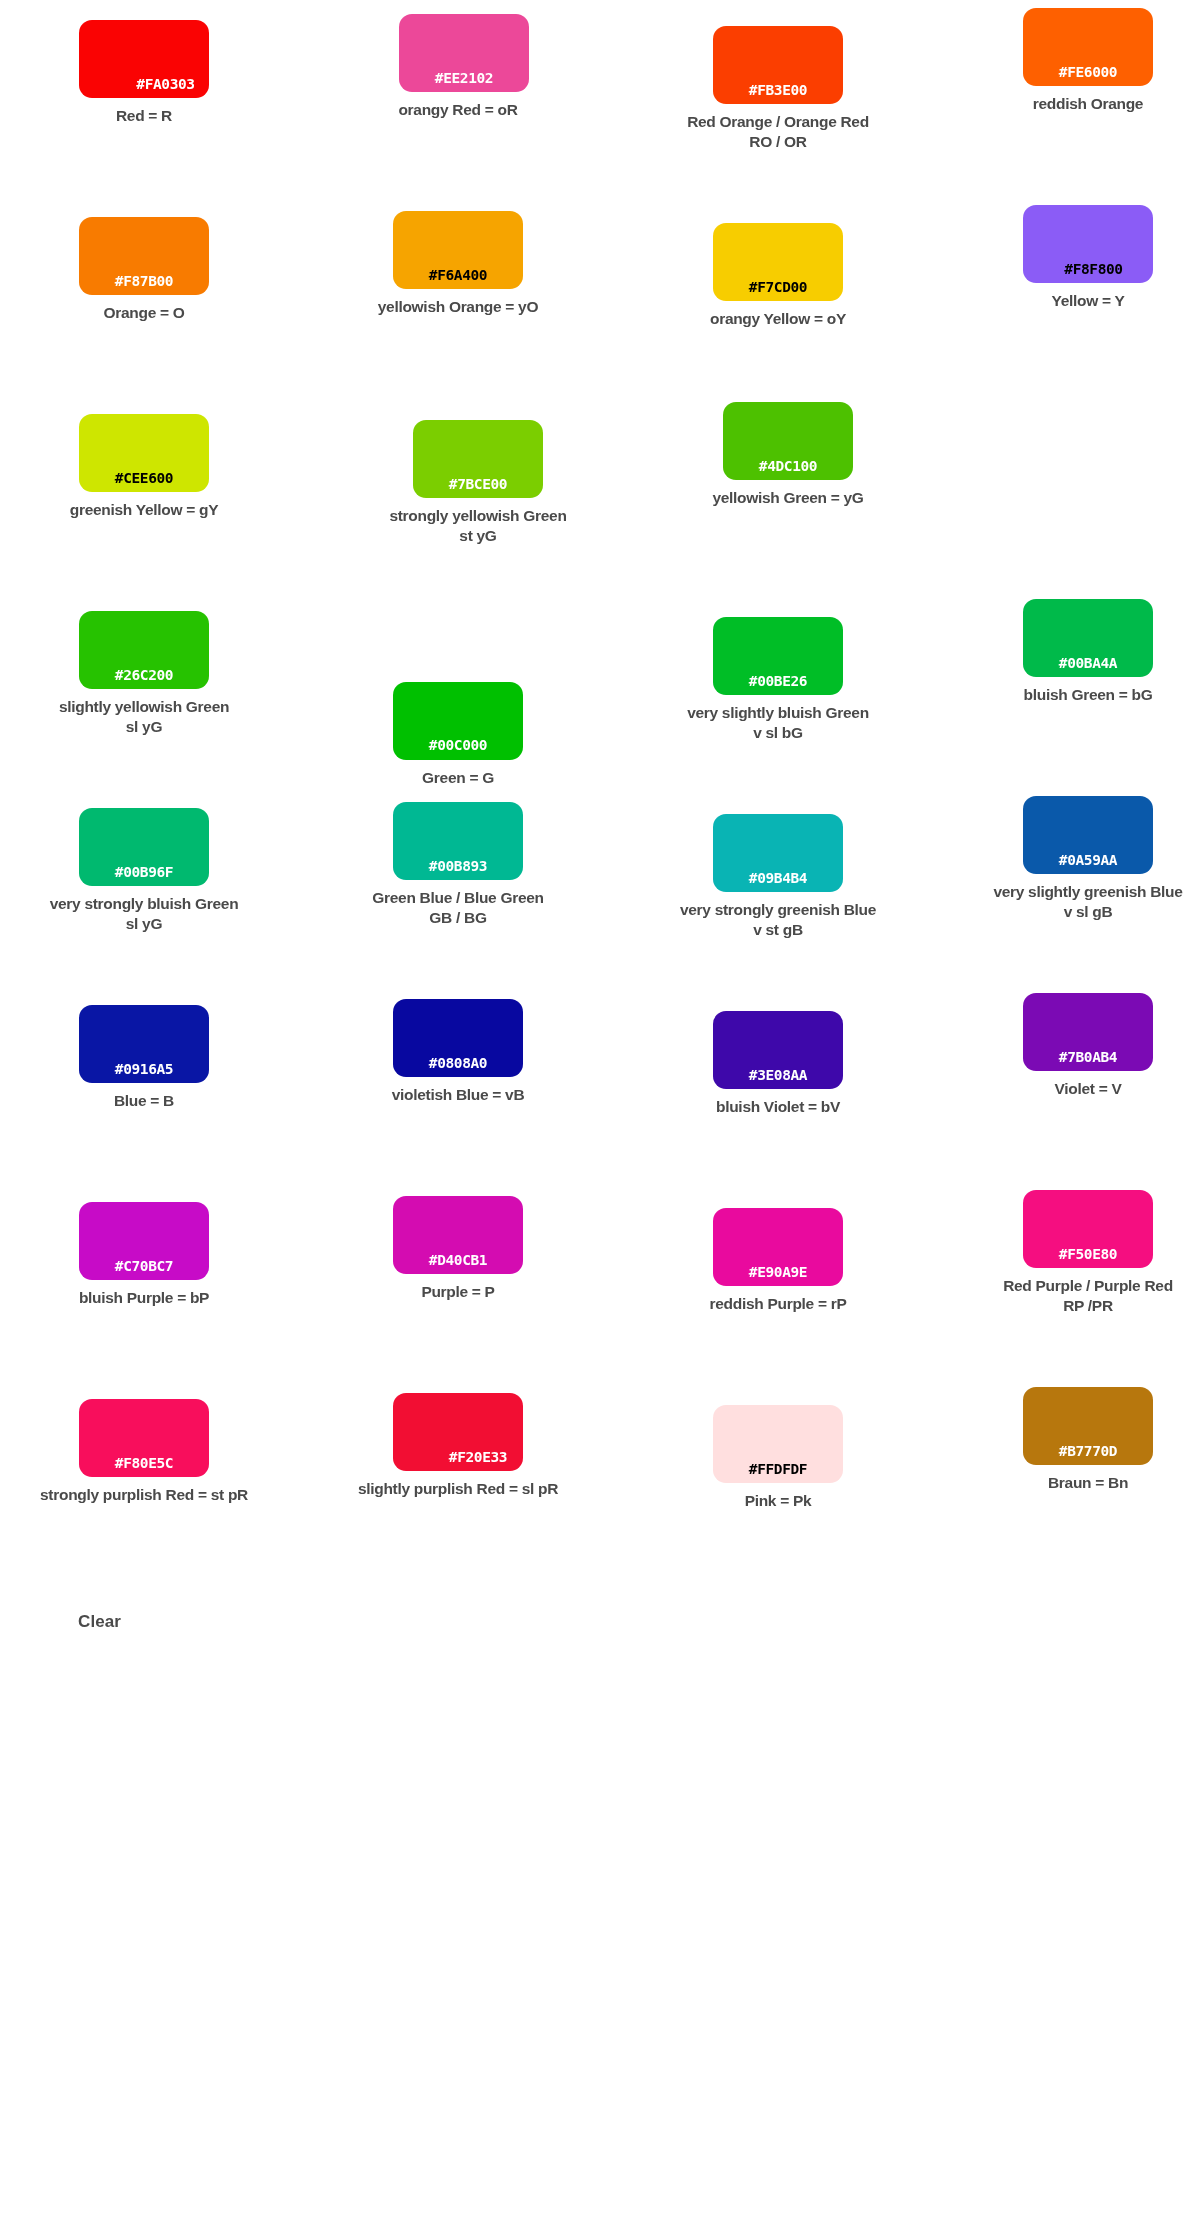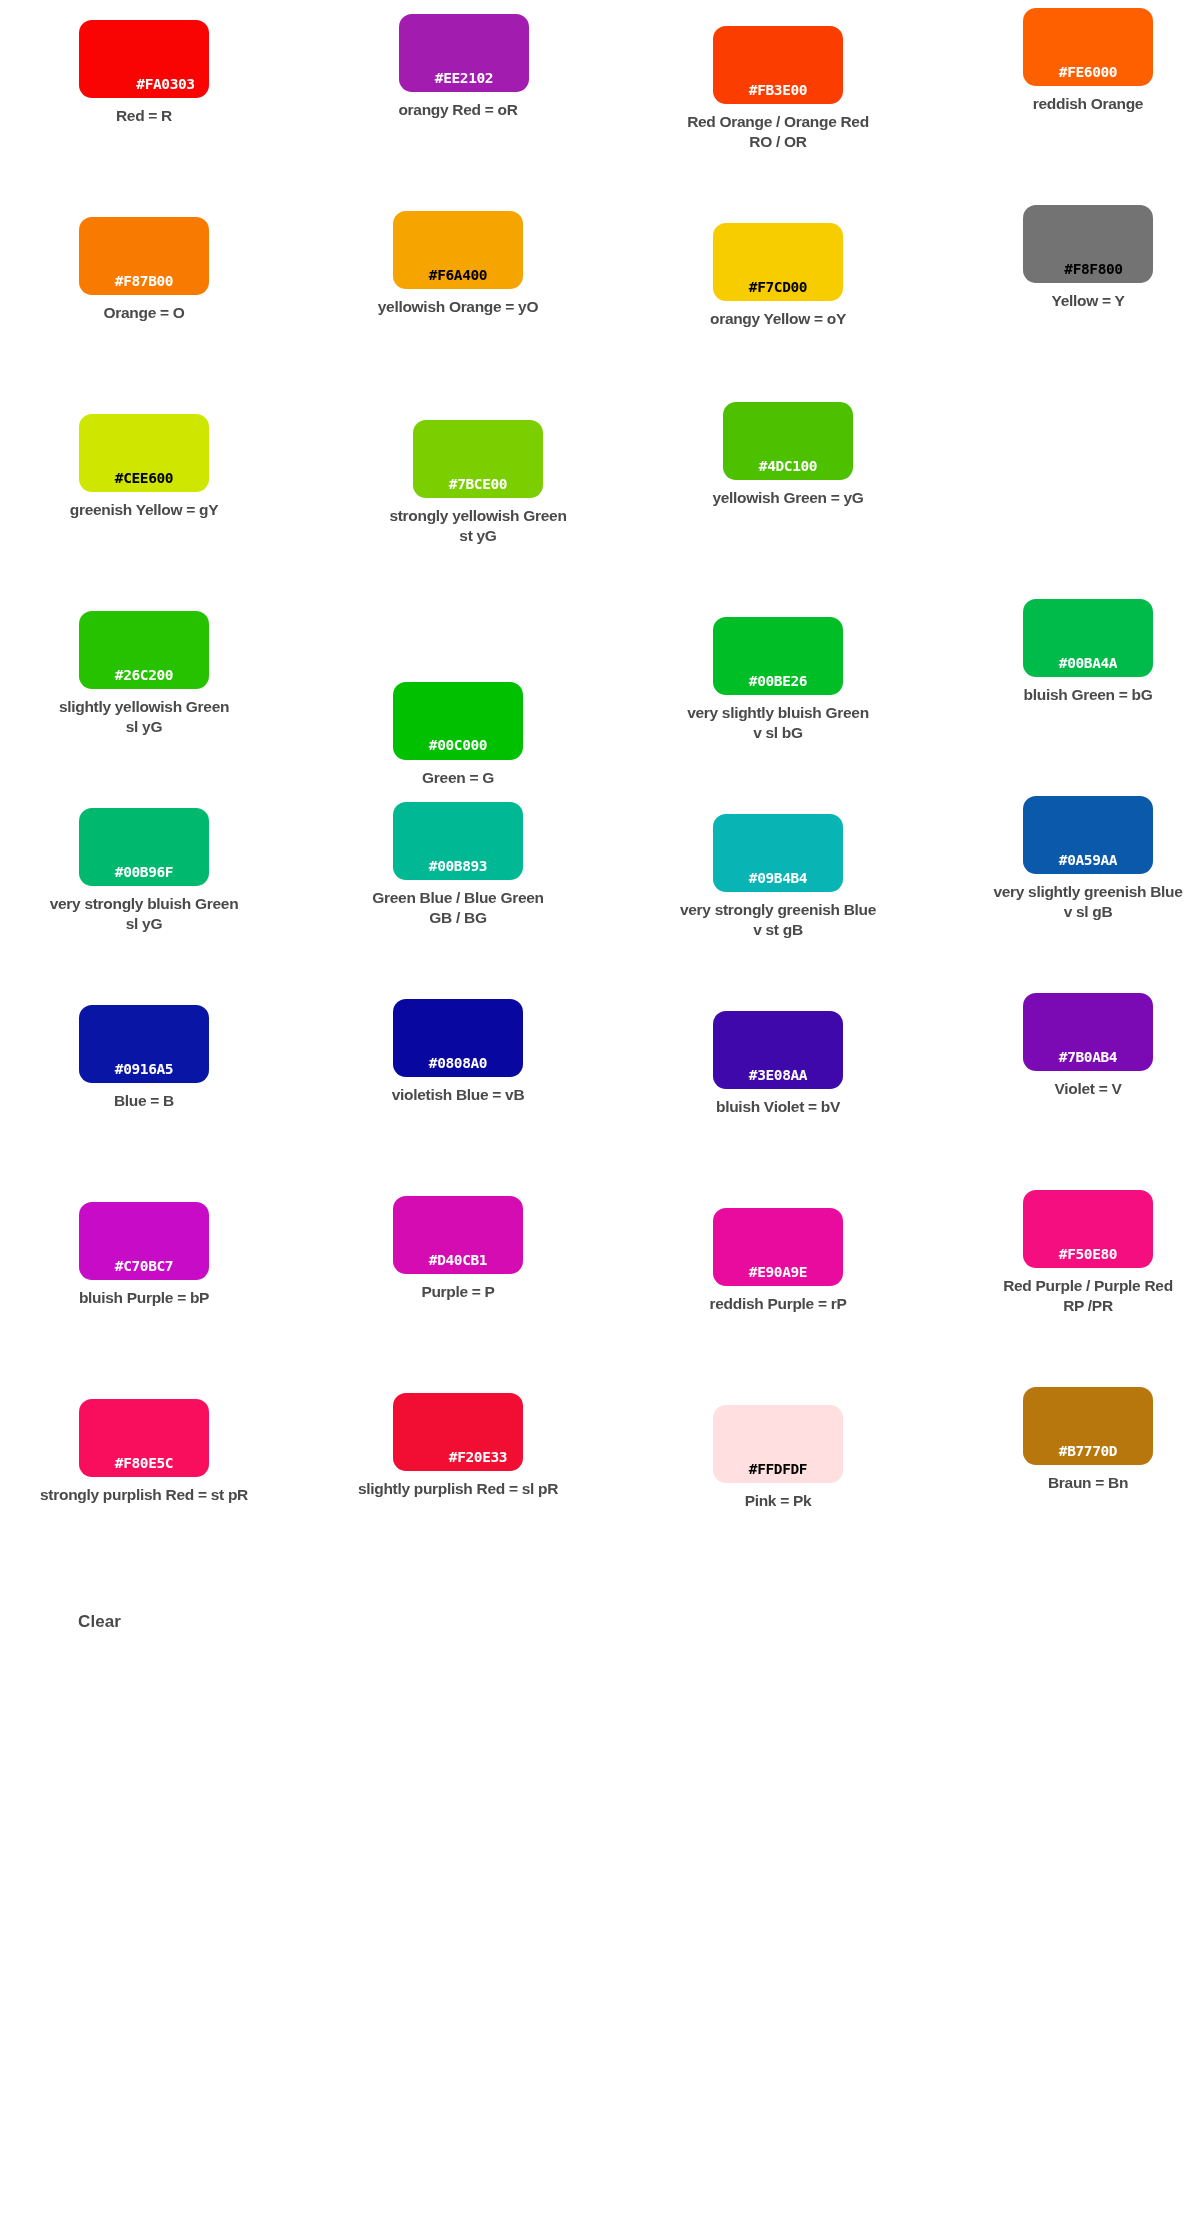--- a/index.html
+++ b/index.html
@@ -95,21 +95,21 @@
 
 <div id="palette-grid">
     <div class="swatch-row">
       <div class="swatch-cell" style="padding-top: 20px; transform: translateX(-6px);">
         <div class="chip" style="background: rgb(250, 3, 3); padding-left: 43px;">
           <span class="chip-hex" style="color: rgb(255, 255, 255);">#FA0303</span>
         </div>
         <div class="chip-label" style="color: rgb(74, 74, 74);">Red = R</div>
       </div>
       <div class="swatch-cell" style="padding-top: 14px; transform: translateX(8px);">
-        <div class="chip" style="background: #a21caf; margin-left: 12px;">
+        <div class="chip" style="background: #ec4899; margin-left: 12px;">
           <span class="chip-hex" style="color: rgb(255, 255, 255);">#EE2102</span>
         </div>
         <div class="chip-label" style="color: rgb(74, 74, 74);">orangy Red = oR</div>
       </div>
       <div class="swatch-cell" style="padding-top: 26px; transform: translateX(28px);">
         <div class="chip" style="background: rgb(251, 62, 0);">
           <span class="chip-hex" style="color: rgb(255, 255, 255);">#FB3E00</span>
         </div>
         <div class="chip-label" style="color: rgb(74, 74, 74);">Red Orange / Orange Red
 RO / OR</div>
@@ -134,21 +134,21 @@
         </div>
         <div class="chip-label" style="color: rgb(74, 74, 74);">yellowish Orange = yO</div>
       </div>
       <div class="swatch-cell" style="padding-top: 26px; transform: translateX(28px);">
         <div class="chip" style="background: rgb(247, 205, 0);">
           <span class="chip-hex" style="color: rgb(0, 0, 0);">#F7CD00</span>
         </div>
         <div class="chip-label" style="color: rgb(74, 74, 74);">orangy Yellow = oY</div>
       </div>
       <div class="swatch-cell" style="padding-top: 8px; transform: translateX(38px);">
-        <div class="chip" style="background: #737373; padding-left: 11px;">
+        <div class="chip" style="background: #8b5cf6; padding-left: 11px;">
           <span class="chip-hex" style="color: rgb(0, 0, 0);">#F8F800</span>
         </div>
         <div class="chip-label" style="color: rgb(74, 74, 74);">Yellow = Y</div>
       </div>
     </div>
     <div class="swatch-row">
       <div class="swatch-cell" style="padding-top: 20px; transform: translateX(-6px);">
         <div class="chip" style="background: rgb(206, 230, 0);">
           <span class="chip-hex" style="color: rgb(0, 0, 0);">#CEE600</span>
         </div>

